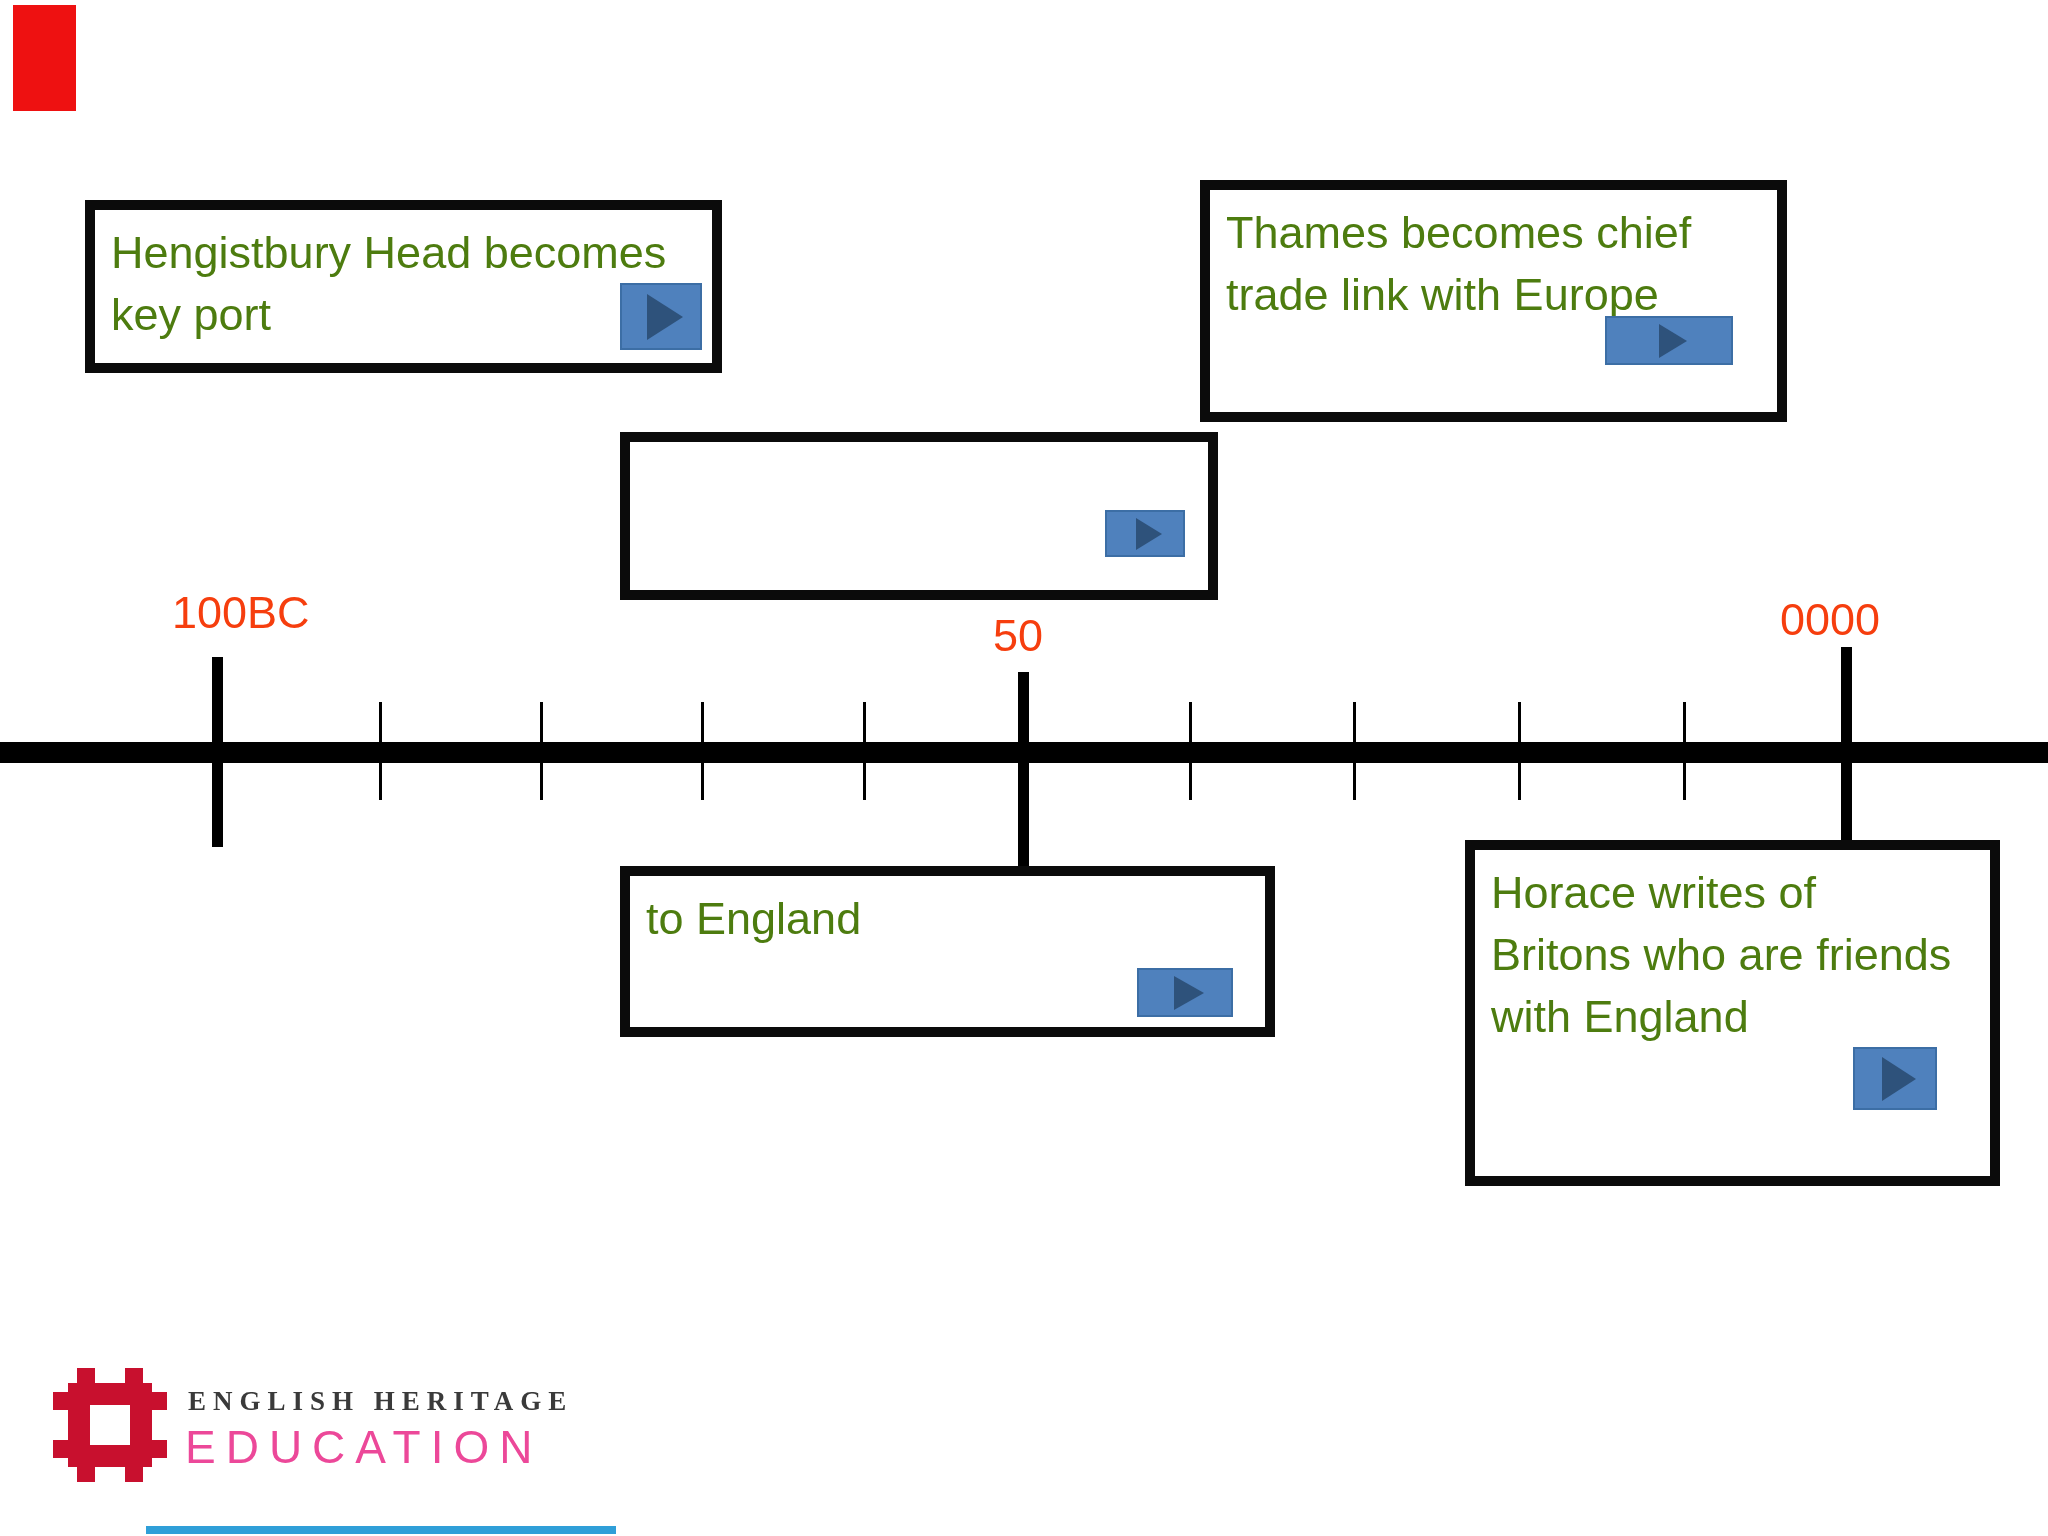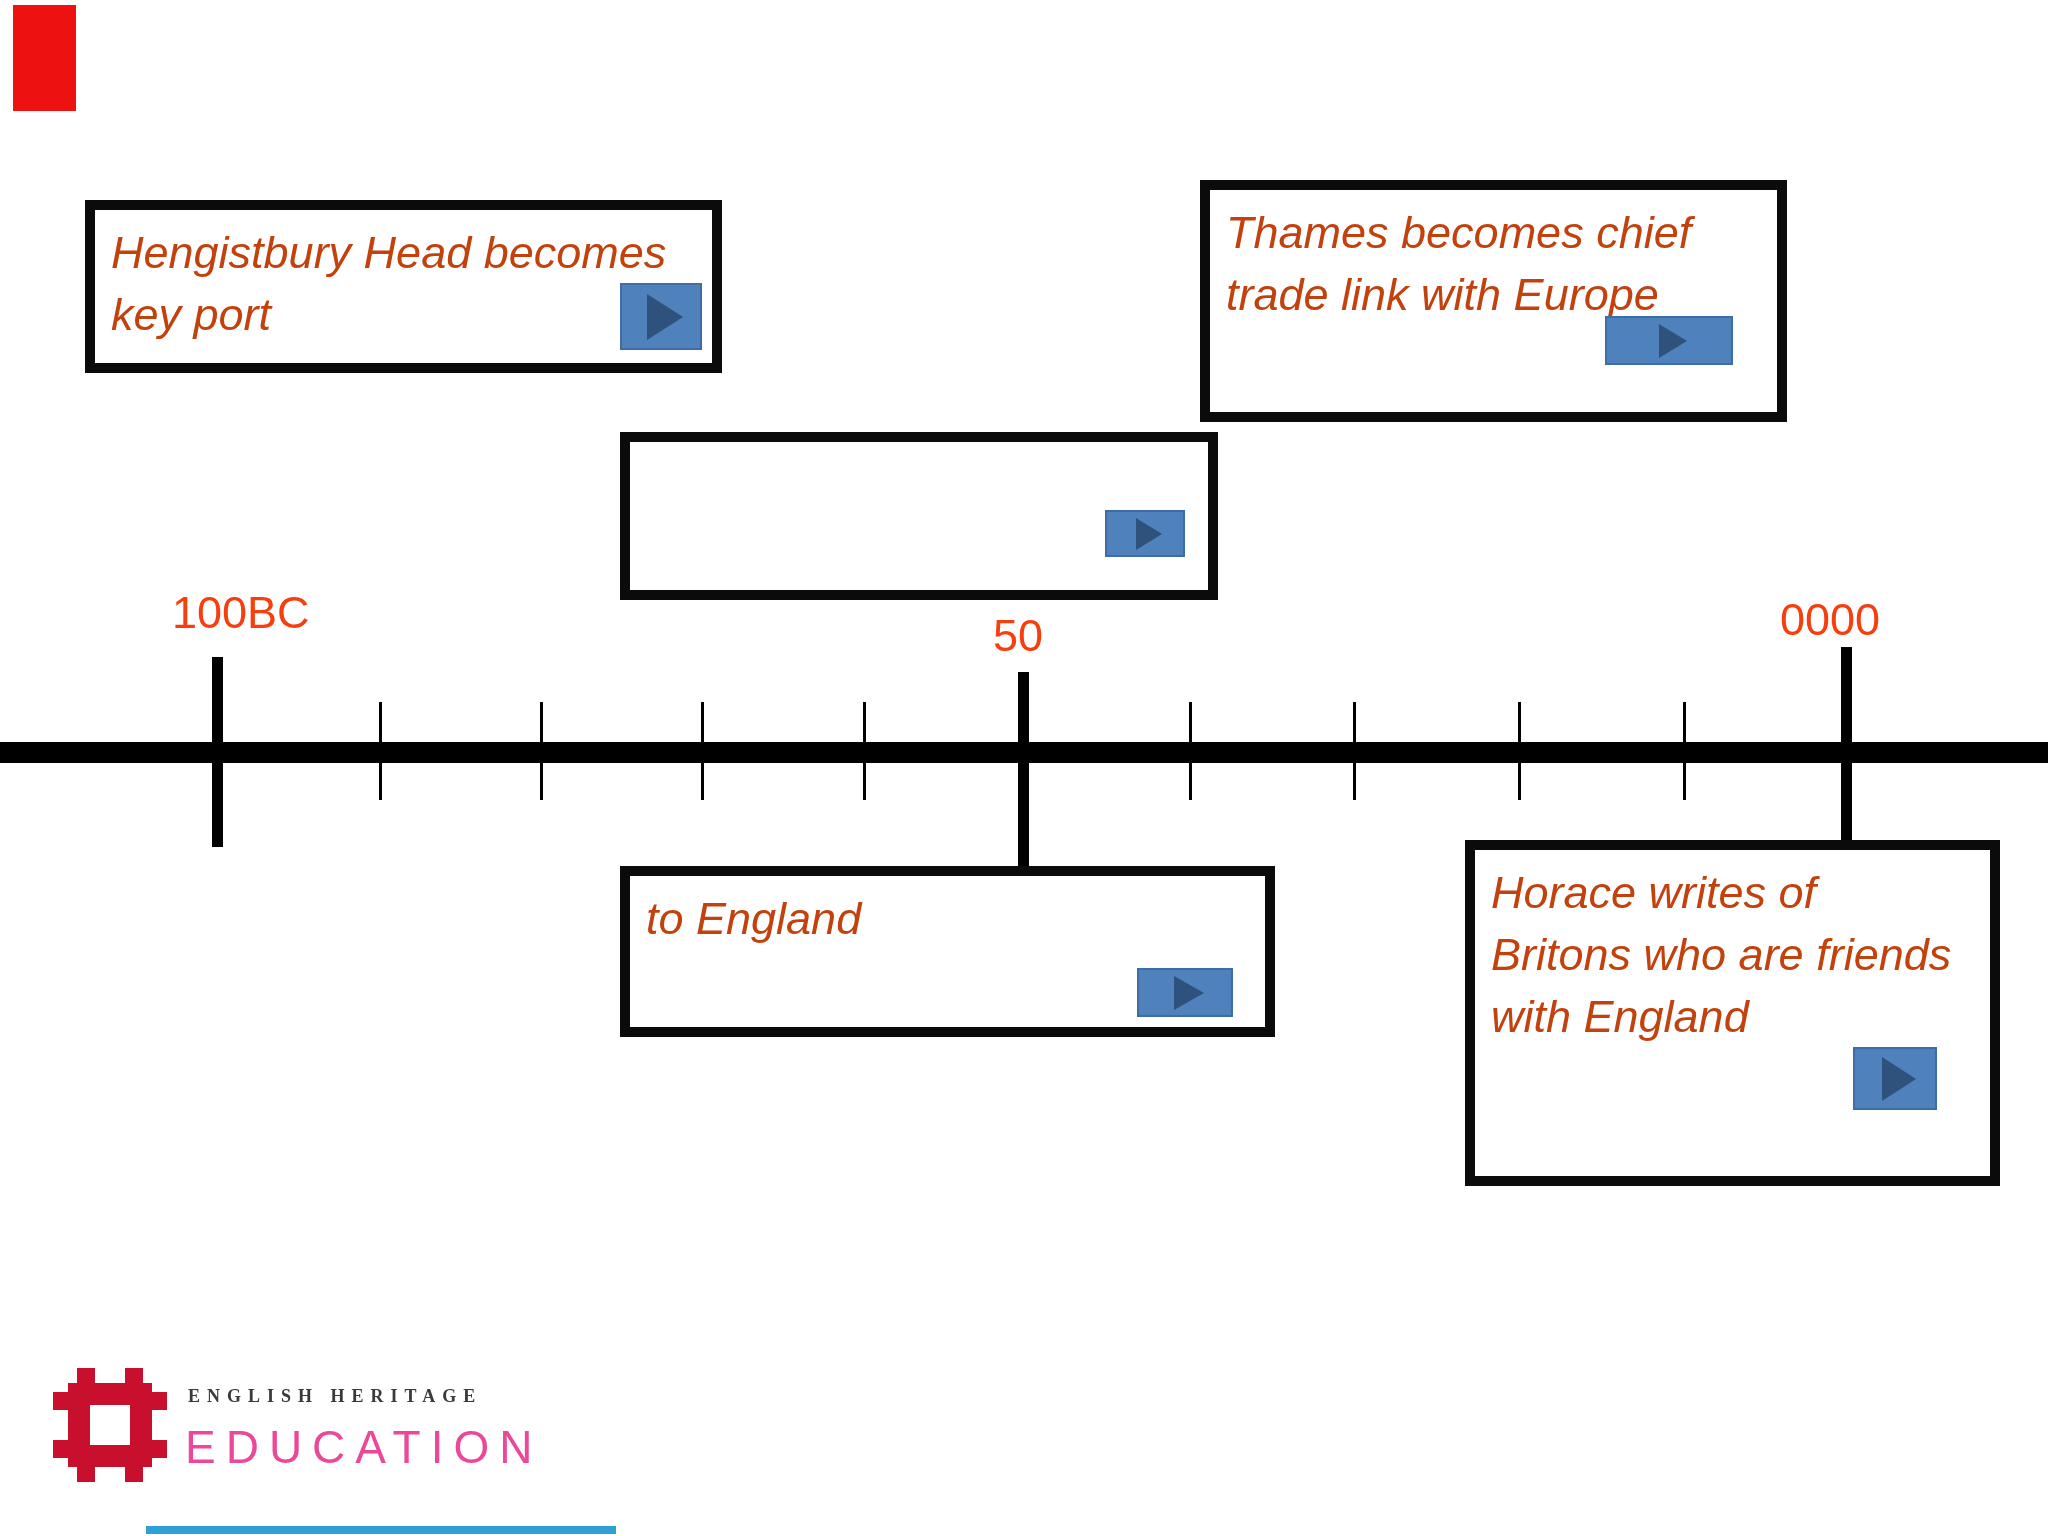--- a/index.html
+++ b/index.html
@@ -15,21 +15,21 @@
   .tick{position:absolute;background:#000;}
   .tick.major{width:11px;}
   .tick.minor{width:3px;top:702px;height:98px;}
   .tl-label{
     position:absolute;color:#f63e0e;font-size:45px;line-height:45px;white-space:nowrap;
   }
   
   .event-box{
     position:absolute;box-sizing:border-box;border:10px solid #0b0b0b;background:#fff;
   }
-  .event-text{position:absolute;left:16px;top:12px;color:#c2410c;font-size:45px;line-height:62px;font-style:italic;}
+  .event-text{position:absolute;left:16px;top:12px;color:#4d7c0f;font-size:45px;line-height:62px;}
   .event-text div{white-space:nowrap;}
   .play{
     position:absolute;margin:0;padding:0;background:#4f81bd;border:2px solid #3c6ea5;
     display:flex;align-items:center;justify-content:center;cursor:pointer;box-sizing:border-box;
   }
   .tri{width:0;height:0;border-style:solid;border-color:transparent transparent transparent #2e527b;margin-left:8px;}
   
   .eh-logo{position:absolute;left:53px;top:1368px;width:560px;height:130px;}
   .eh-icon{position:absolute;left:0;top:0;width:114px;height:114px;}
   .eh-ring{position:absolute;left:15px;top:15px;width:84px;height:84px;box-sizing:border-box;
@@ -38,21 +38,21 @@
   .eh-tab.t1{left:24px;top:0;width:18px;height:16px;}
   .eh-tab.t2{left:72px;top:0;width:18px;height:16px;}
   .eh-tab.b1{left:24px;bottom:0;width:18px;height:16px;}
   .eh-tab.b2{left:72px;bottom:0;width:18px;height:16px;}
   .eh-tab.l1{left:0;top:24px;width:16px;height:18px;}
   .eh-tab.l2{left:0;top:72px;width:16px;height:18px;}
   .eh-tab.r1{right:0;top:24px;width:16px;height:18px;}
   .eh-tab.r2{right:0;top:72px;width:16px;height:18px;}
   .eh-line1{
     position:absolute;left:135px;top:18px;font-family:"Liberation Serif","DejaVu Serif",serif;
-    font-size:18px;letter-spacing:7px;font-weight:600;color:#3a3a3a;white-space:nowrap;
+    font-size:27px;letter-spacing:7px;font-weight:600;color:#3a3a3a;white-space:nowrap;
   }
   .eh-line2{
     position:absolute;left:132px;top:52px;font-family:"Liberation Sans","DejaVu Sans",sans-serif;
     font-size:46px;letter-spacing:10px;font-weight:400;color:#ec4899;white-space:nowrap;
   }
 </style>
 </head>
 <body>
 
 <div class="stage">

